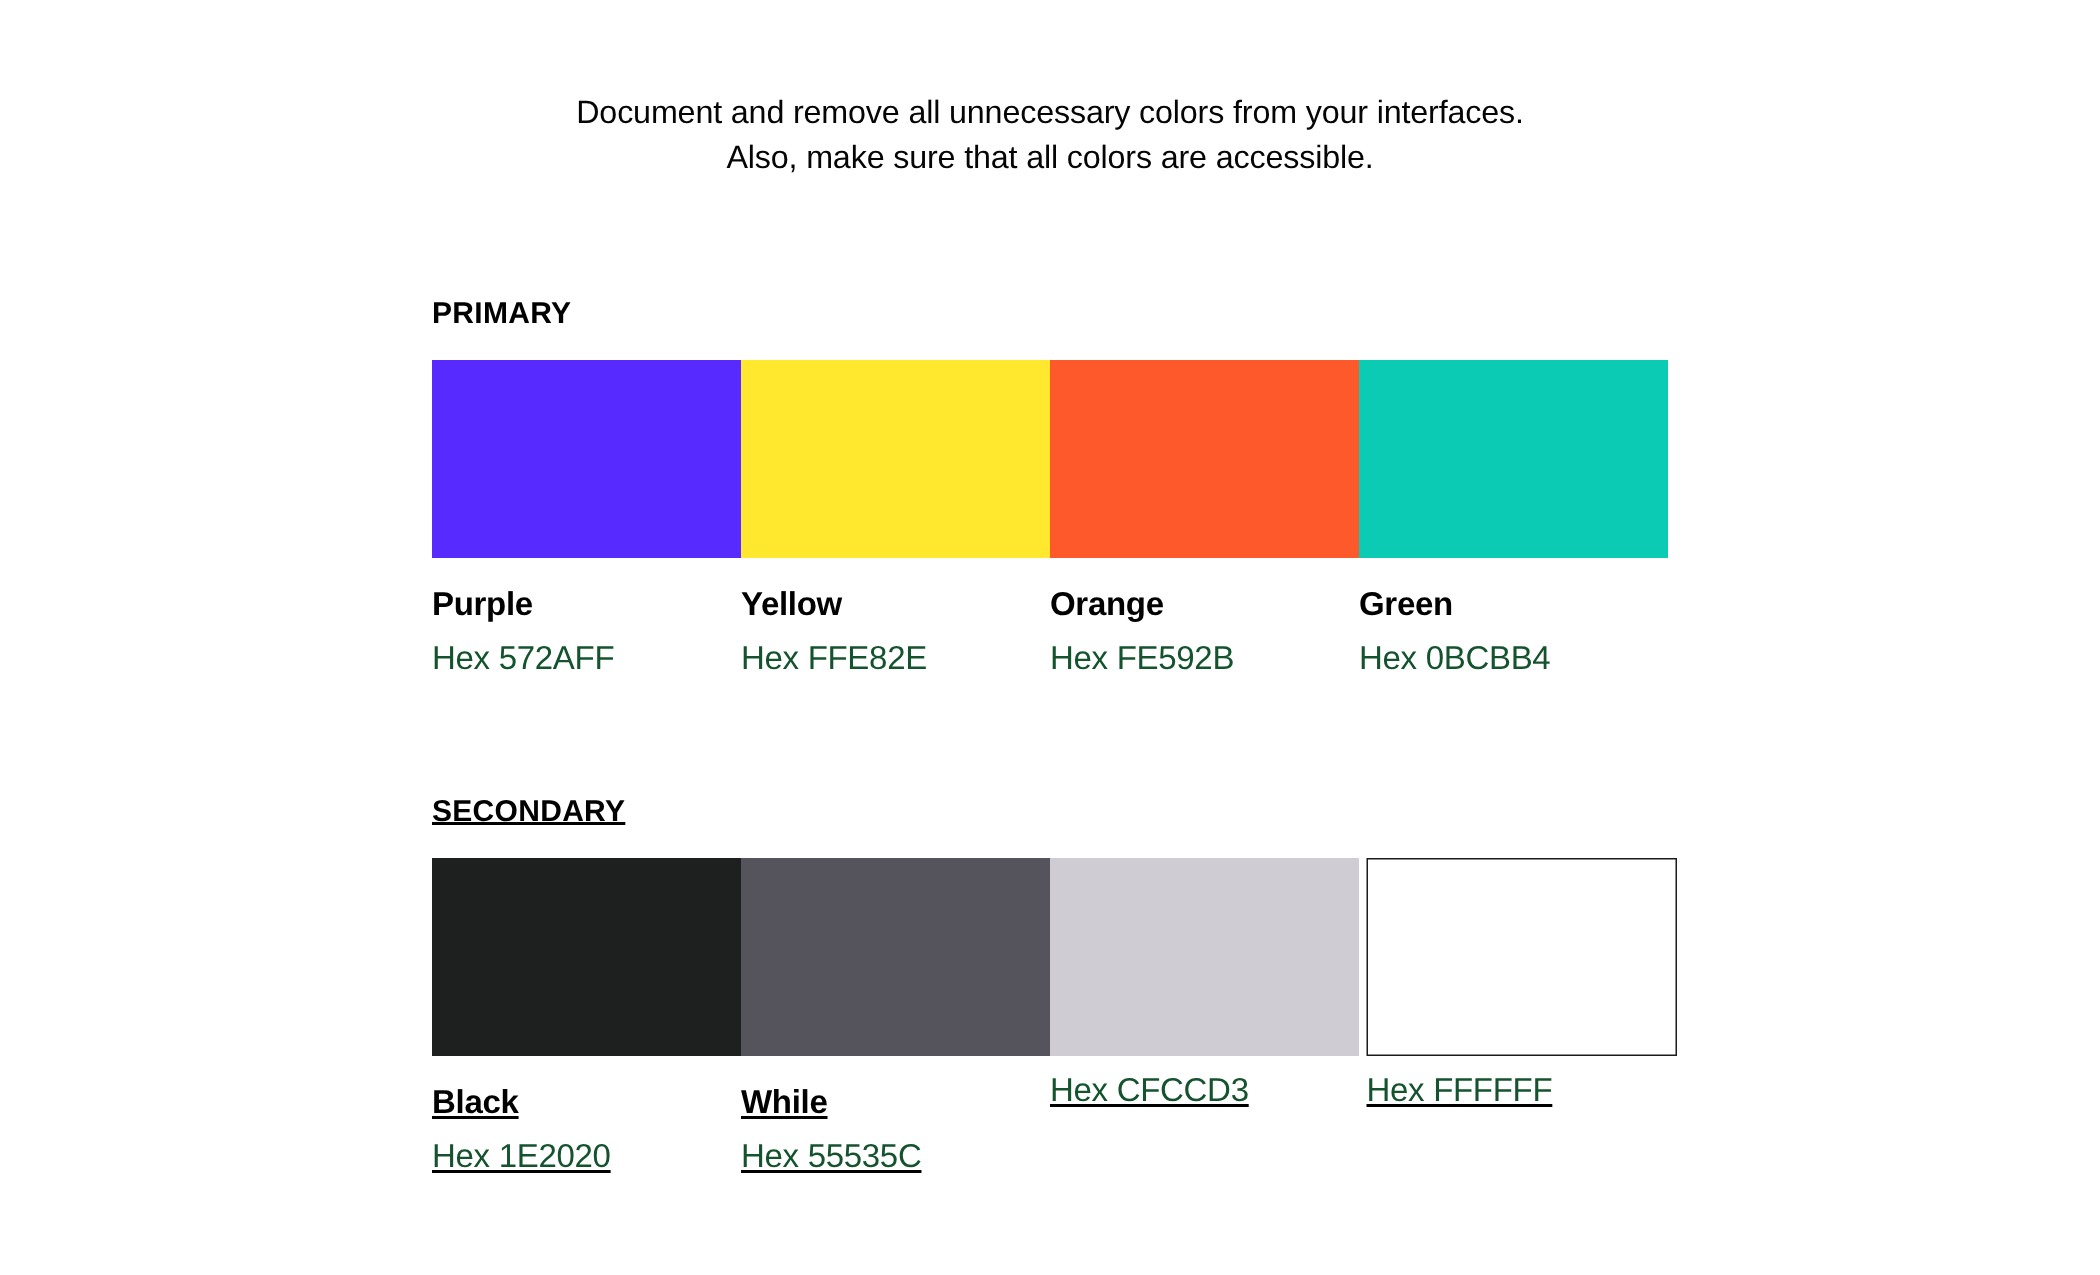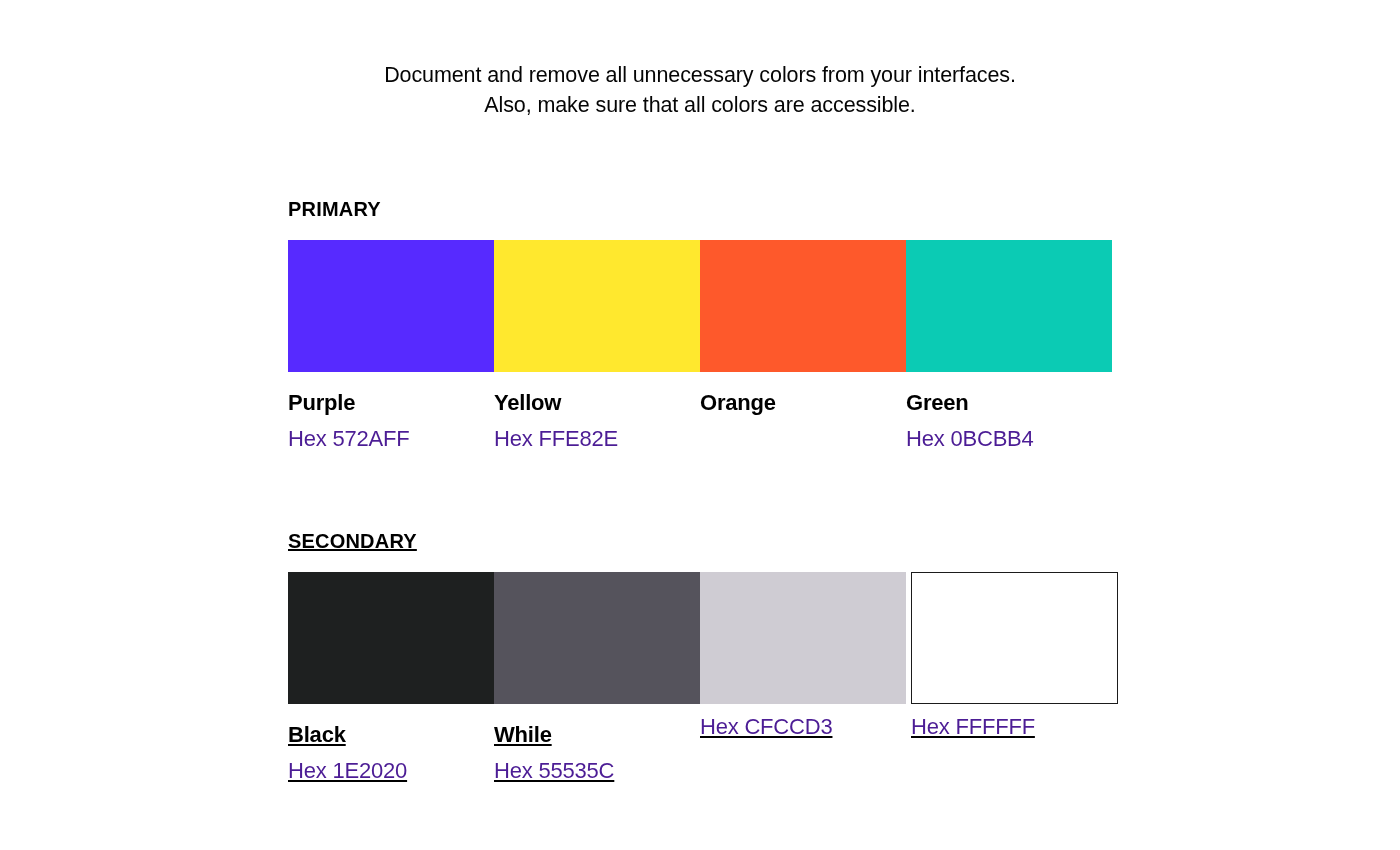--- a/index.html
+++ b/index.html
@@ -77,21 +77,21 @@
     margin-top: 18px;
     color: #000000;
     letter-spacing: -0.2px;
   }
 
   .swatch-hex {
     font-size: 22px;
     font-weight: 400;
     line-height: 26px;
     margin-top: 10px;
-    color: #4c1d95;
+    color: #14532d;
     letter-spacing: -0.2px;
   }
 
   .swatch-cell.offset .swatch-name,
   .swatch-cell.offset .swatch-hex { margin-left: 5px; }
 </style>
 </head>
 <body>
 
 <div class="page">
@@ -113,20 +113,21 @@
 
       <div class="swatch-cell">
         <div class="swatch-chip" style="background-color: rgb(255, 232, 46);"></div>
         <div class="swatch-name">Yellow</div>
         <div class="swatch-hex">Hex FFE82E</div>
       </div>
 
       <div class="swatch-cell">
         <div class="swatch-chip" style="background-color: rgb(254, 89, 43);"></div>
         <div class="swatch-name">Orange</div>
+        <div class="swatch-hex">Hex FE592B</div>
       </div>
 
       <div class="swatch-cell">
         <div class="swatch-chip" style="background-color: rgb(11, 203, 180);"></div>
         <div class="swatch-name">Green</div>
         <div class="swatch-hex">Hex 0BCBB4</div>
       </div>
 
     </div>
   </div>

